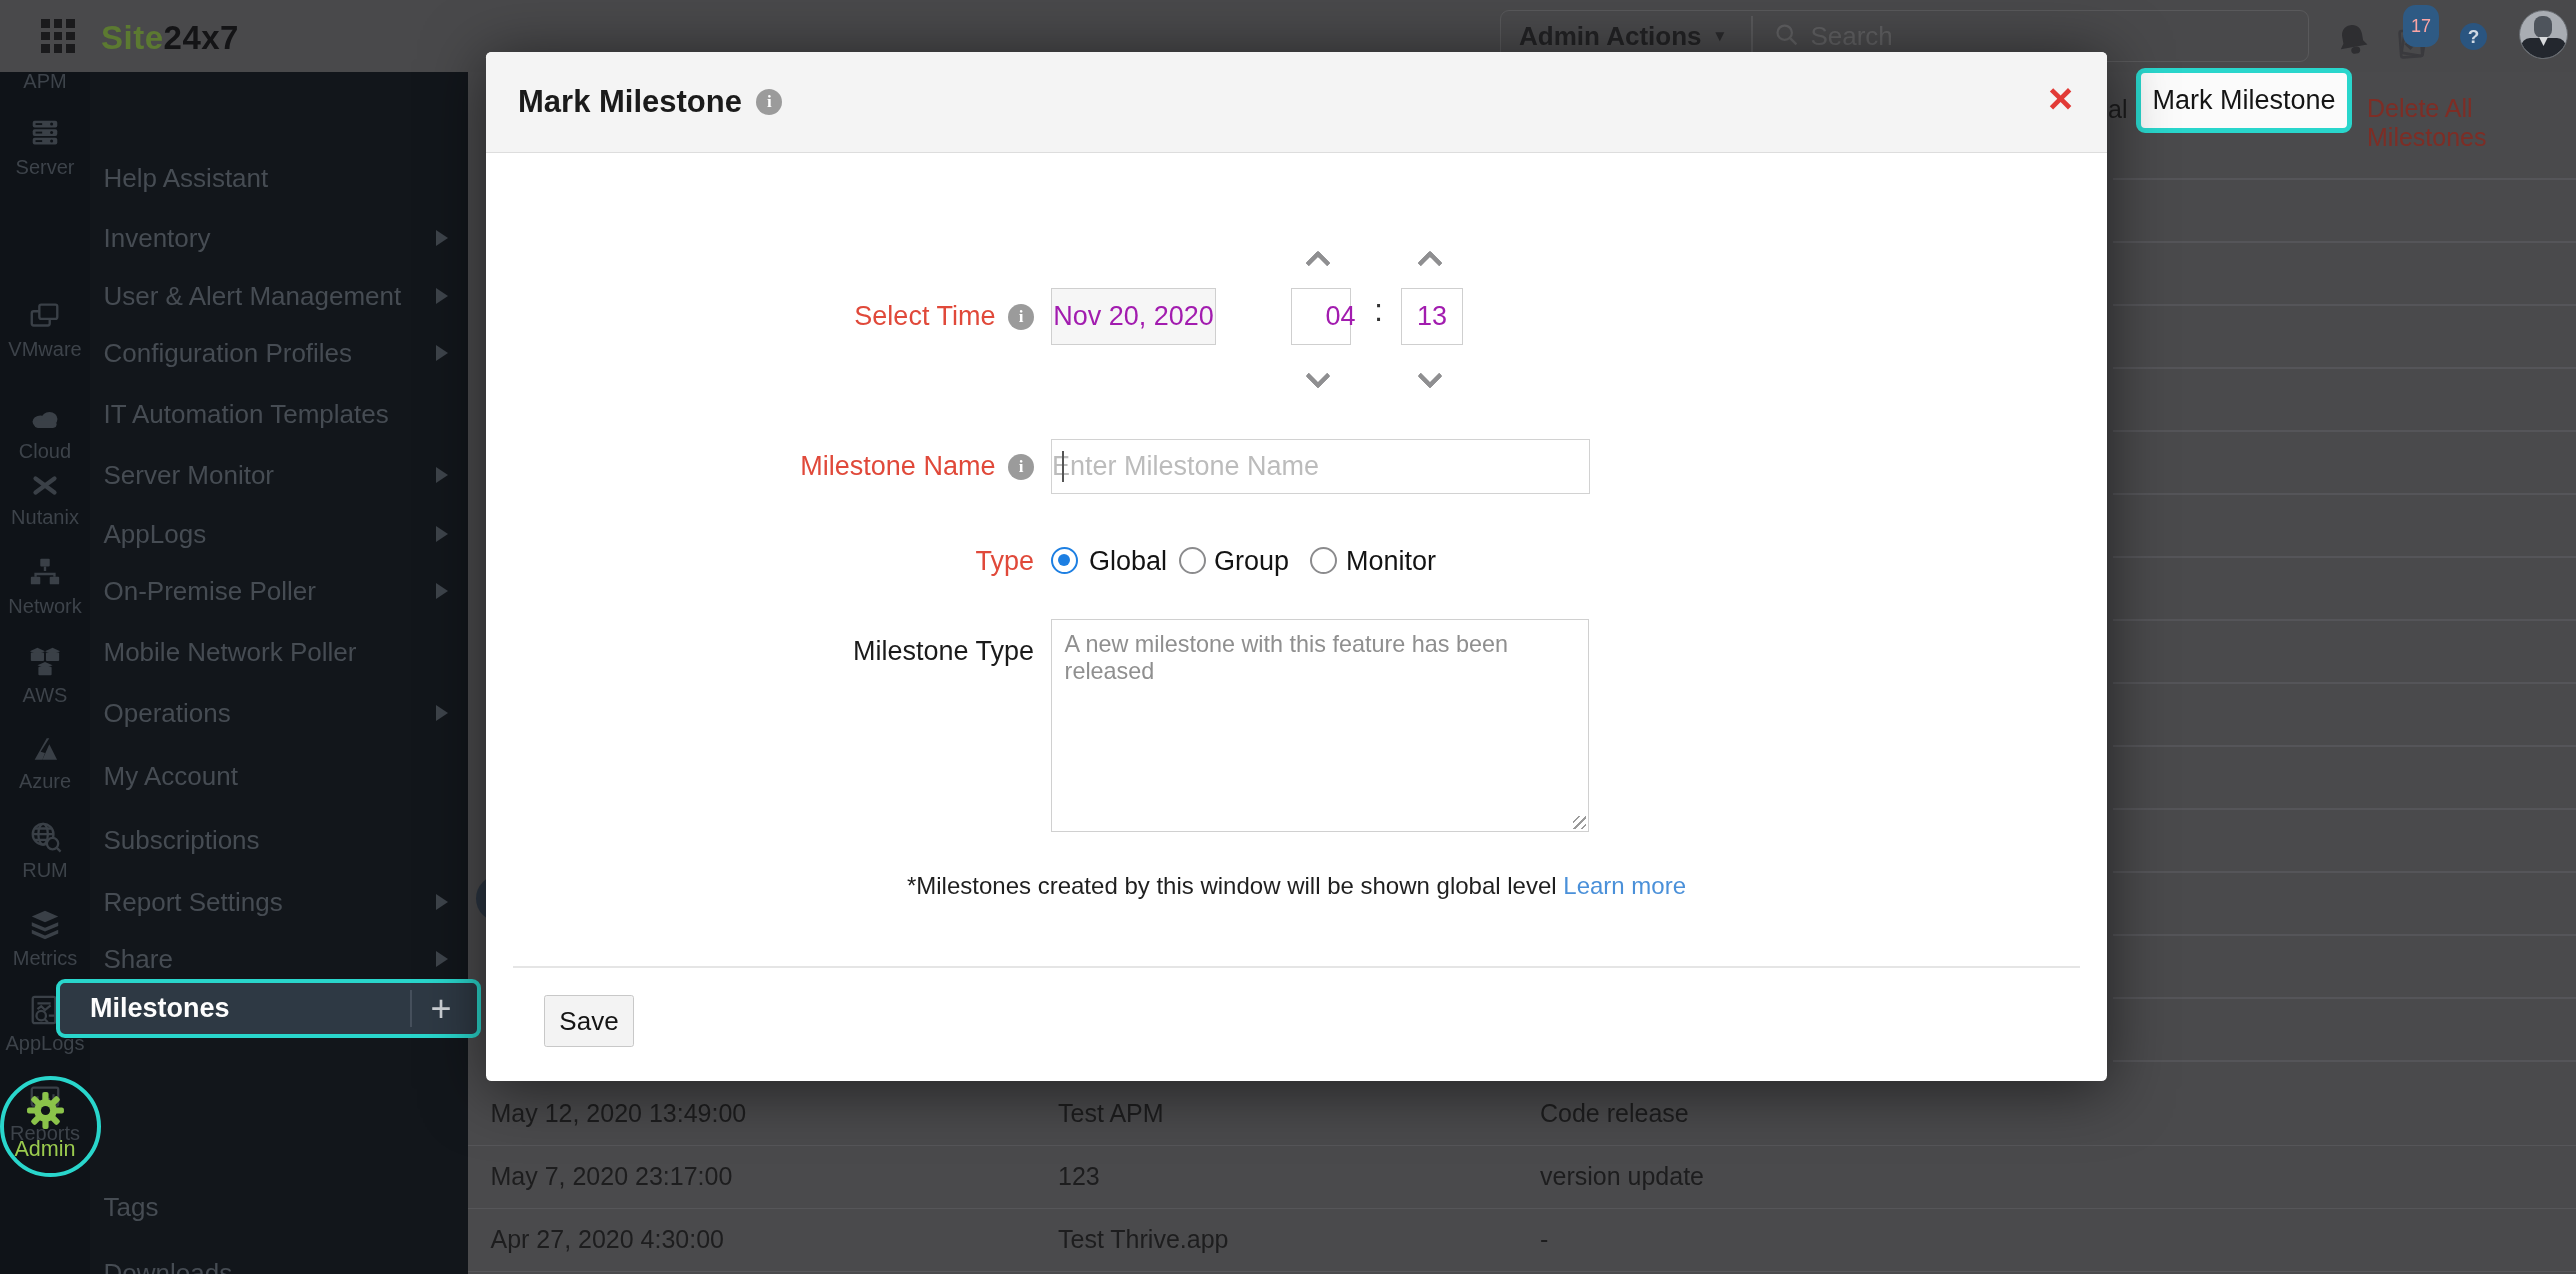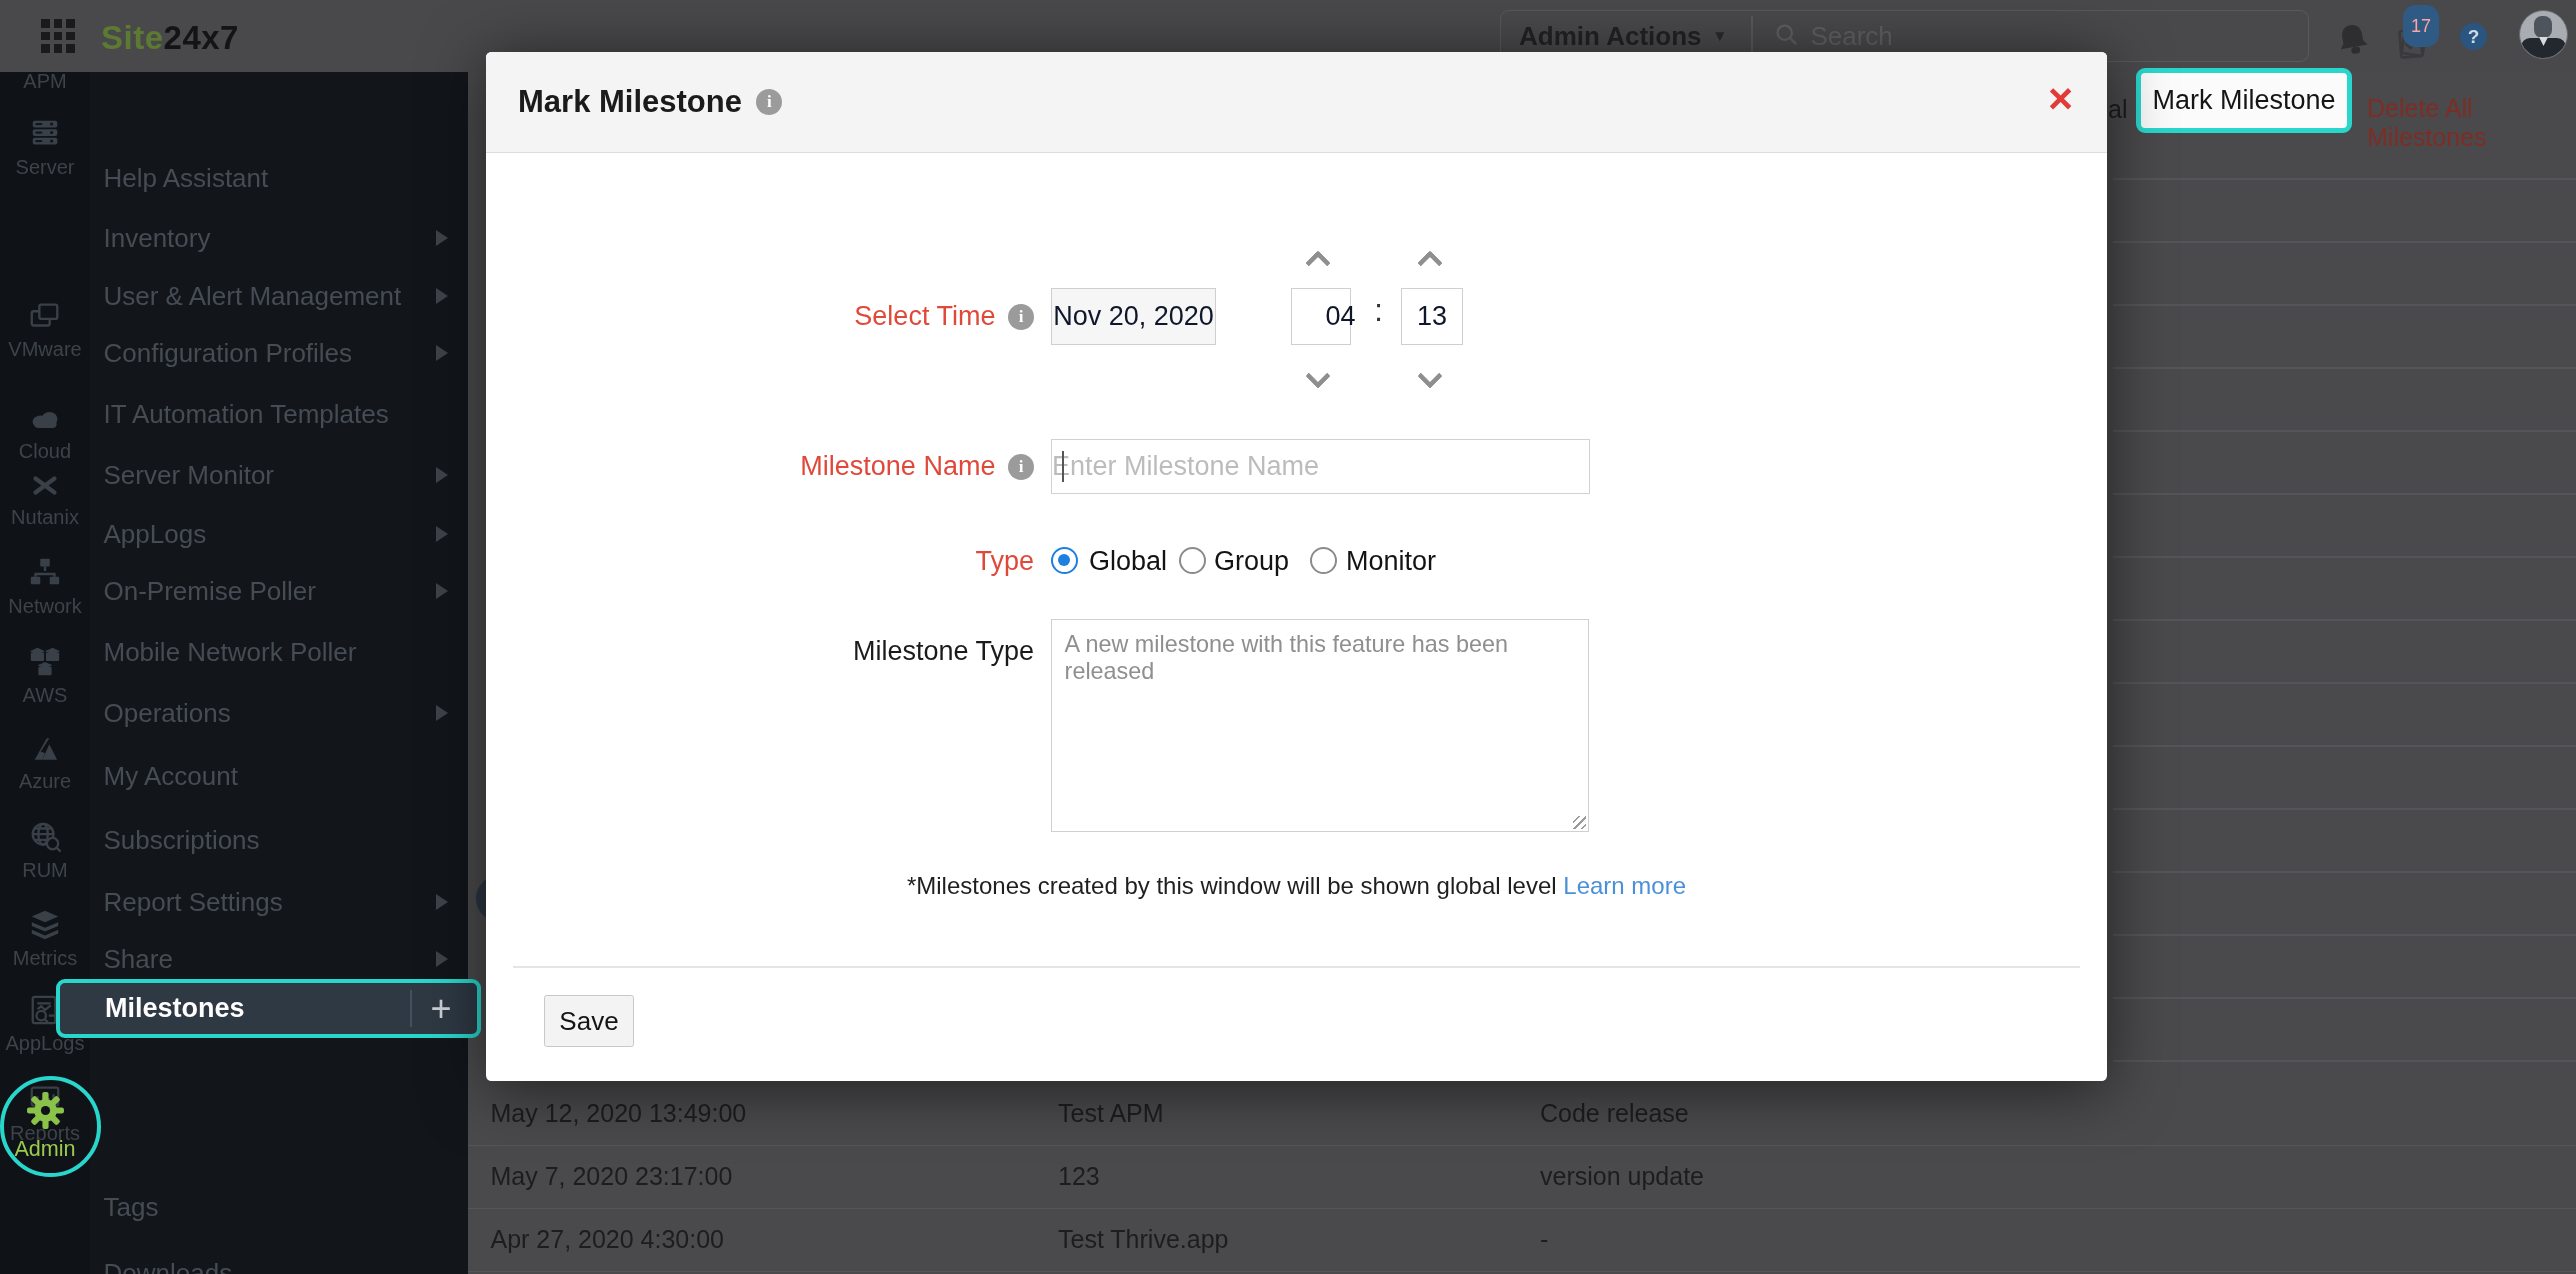--- a/index.html
+++ b/index.html
@@ -42,21 +42,21 @@
   .rail-item.admin { color:#9bcb4e; }
   
   .sidebar { position:absolute; left:90px; top:72px; width:378px; height:1202px; background:#12161b; overflow:hidden; }
   .sitem { position:absolute; left:0; width:378px; height:58px; display:flex; align-items:center;
     color:#464c53; font-size:26px; }
   .sitem .lbl { padding-left:13.5px; }
   .chev { position:absolute; right:20px; width:0; height:0;
     border-left:12.6px solid #3e444b; border-top:8px solid transparent; border-bottom:8px solid transparent; }
   .milestones-box { position:absolute; left:56px; top:979px; width:425px; height:59px; z-index:20;
     background:#2e3944; border:4.5px solid #29d6cc; border-radius:9px; display:flex; align-items:center; }
-  .milestones-box .lbl { margin-left:45px; color:#fdfdfd; font-size:27px; font-weight:600; }
+  .milestones-box .lbl { margin-left:30px; color:#fdfdfd; font-size:27px; font-weight:600; }
   .milestones-box .vline { position:absolute; right:65px; top:7.2px; bottom:7.2px; width:1.8px; background:#46505c; }
   .milestones-box .plus { position:absolute; right:16px; width:40px; text-align:center; color:#cdd1d5; font-size:36px; font-weight:300; line-height:49px; }
   .admin-ring { position:absolute; left:0px; top:1076px; width:101px; height:101px; border:4.5px solid #29d6cc;
     border-radius:50%; z-index:21; }
   
   .rowlines { position:absolute; left:2113px; top:117px; width:463px; height:964px;
     background:repeating-linear-gradient(to bottom, transparent 0, transparent 61px, #555559 61px, #555559 63px); }
   .partial-al { position:absolute; left:2108px; top:95px; font-size:25px; color:#1c1c1d; }
   .mm-btn { position:absolute; left:2136px; top:68px; width:216px; height:65px; z-index:6;
     background:#fbfbfb; border:5.4px solid #29d6cc; border-radius:9px;
@@ -76,21 +76,21 @@
   .mtitle { margin-left:32px; font-size:31px; font-weight:600; color:#1b1b1b; }
   .info-i { width:26px; height:26px; border-radius:50%; background:#9b9b9b; color:#ffffff;
     font-size:17px; font-weight:bold; font-family:"Liberation Serif",serif;
     display:inline-flex; align-items:center; justify-content:center; flex:0 0 auto; }
   .mhead .info-i { margin-left:14.4px; }
   .mclose { position:absolute; right:34px; top:25px; font-size:43px; font-weight:bold; color:#e23a36; line-height:1; cursor:pointer; }
   .flabel { position:absolute; left:0; width:512px; display:flex; justify-content:flex-end; align-items:center; gap:12.6px;
     font-size:27px;margin-left:36px; }
   .flabel.red { color:#e0493a; } .flabel.dark { color:#1b1b1b; }
   .fbox { position:absolute; height:57px; border:1.8px solid #cfcfcf; display:flex; align-items:center; justify-content:center;
-    font-size:27px; color:#0f172a; background:#ffffff; }
+    font-size:27px; color:#a21caf; background:#ffffff; }
   .datebox { left:565px; top:236px; width:165px; background:#f6f6f6; }
   .hourbox { left:805px; top:236px; width:60px;padding-left:39px; }
   .minbox  { left:915px; top:236px; width:62px; }
   .colon { position:absolute; left:879px; top:241px; width:27px; text-align:center; font-size:31px; color:#333; }
   .spchev { position:absolute; width:18px; height:18px; border-top:5.4px solid #8f8f91; border-left:5.4px solid #8f8f91; border-radius:1.8px; }
   .spchev.up { transform:rotate(45deg); }
   .spchev.down { transform:rotate(225deg); }
   .name-wrap { position:absolute; left:565px; top:387px; width:539px; height:55px; }
   .name-input { width:100%; height:100%; border:1.8px solid #d2d2d2; padding-left:0; font-size:27px;
     color:#333; font-family:"Liberation Sans",sans-serif; outline:none; }

